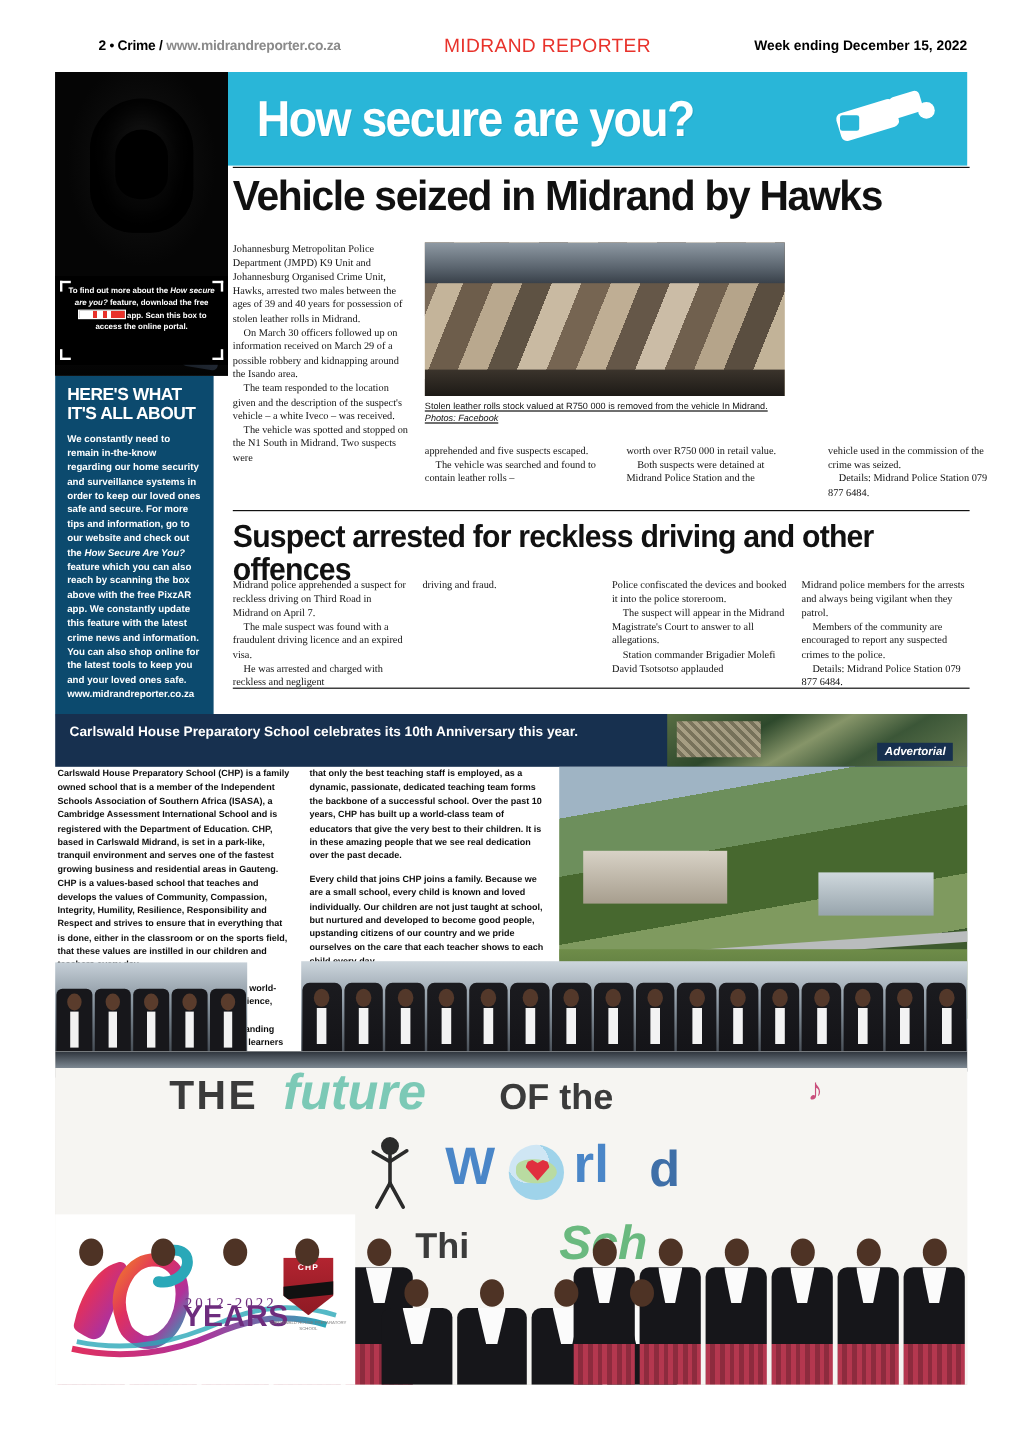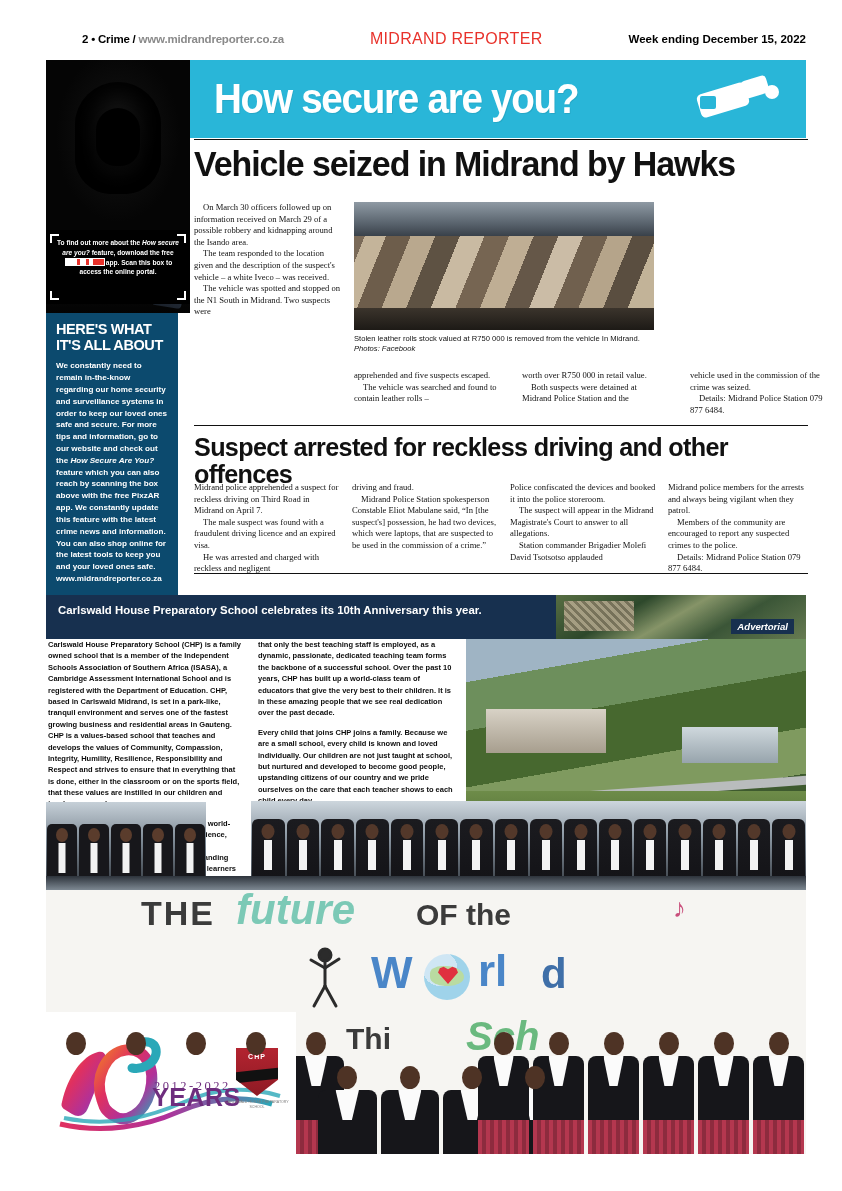--- a/index.html
+++ b/index.html
@@ -140,21 +140,21 @@
     position: absolute; left:0; top:0; width:100%; height: 34px;
     background: linear-gradient(180deg, #8f9aa4 0%, #5c6670 60%, #39414a 100%);
   }
   .ph-rolls .bot-strip {
     position: absolute; left:0; bottom:0; width:100%; height: 22px;
     background: linear-gradient(180deg, #3b342c 0%, #1d1a16 100%);
   }
 
   .caption {
     font-family: "Liberation Sans", sans-serif; font-size: 7.6px;
-    line-height: 1.33; color: #111;
+    line-height: 1.33; color: #111; text-decoration: underline;
   }
   .caption .it { font-style: italic; }
   .cap-rolls { position: absolute; left: 160px; top: 132px; width: 300px; }
 
   .a1-c2 { position: absolute; left: 160px; top: 168px; width: 144px; }
   .a1-c3 { position: absolute; left: 328px; top: 168px; width: 144px; }
   .a1-c4 { position: absolute; left: 496px; top: 168px; width: 146px; }
 
   .rule { position: absolute; background: #111; }
   .rule-a1-top { left: 194px; top: 139px; width: 614px; height: 1.4px; }
@@ -408,20 +408,21 @@
       </g>
     </svg>
   </div>
 
   <div class="rule rule-a1-top"></div>
   <div class="art1-head">Vehicle seized in Midrand by Hawks</div>
 
   <div class="art1-wrap">
 
     <div class="col-text a1-c1">
+      <p class="first">Johannesburg Metropolitan Police Department (JMPD) K9 Unit and Johannesburg Organised Crime Unit, Hawks, arrested two males between the ages of 39 and 40 years for possession of stolen leather rolls in Midrand.</p>
       <p>On March 30 officers followed up on information received on March 29 of a possible robbery and kidnapping around the Isando area.</p>
       <p>The team responded to the location given and the description of the suspect's vehicle – a white Iveco – was received.</p>
       <p>The vehicle was spotted and stopped on the N1 South in Midrand. Two suspects were</p>
     </div>
 
     <div class="photo ph-rolls">
       <div class="top-strip"></div>
       <div class="bot-strip"></div>
     </div>
 
@@ -447,21 +448,20 @@
   <div class="art2-head">Suspect arrested for reckless driving and other offences</div>
 
   <div class="art2-wrap">
     <div class="col-text a2-c1">
       <p class="first">Midrand police apprehended a suspect for reckless driving on Third Road in Midrand on April 7.</p>
       <p>The male suspect was found with a fraudulent driving licence and an expired visa.</p>
       <p>He was arrested and charged with reckless and negligent</p>
     </div>
     <div class="col-text a2-c2">
       <p class="first">driving and fraud.</p>
-      <p>Midrand Police Station spokesperson Constable Eliot Mabulane said, “In [the suspect's] possession, he had two devices, which were laptops, that are suspected to be used in the commission of a crime.”</p>
     </div>
     <div class="col-text a2-c3">
       <p class="first">Police confiscated the devices and booked it into the police storeroom.</p>
       <p>The suspect will appear in the Midrand Magistrate's Court to answer to all allegations.</p>
       <p>Station commander Brigadier Molefi David Tsotsotso applauded</p>
     </div>
     <div class="col-text a2-c4">
       <p class="first">Midrand police members for the arrests and always being vigilant when they patrol.</p>
       <p>Members of the community are encouraged to report any suspected crimes to the police.</p>
       <p>Details: Midrand Police Station 079 877 6484.</p>

